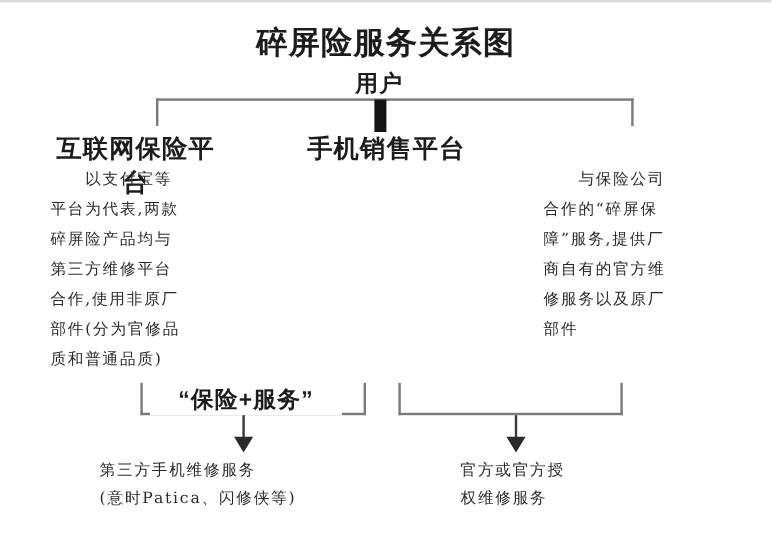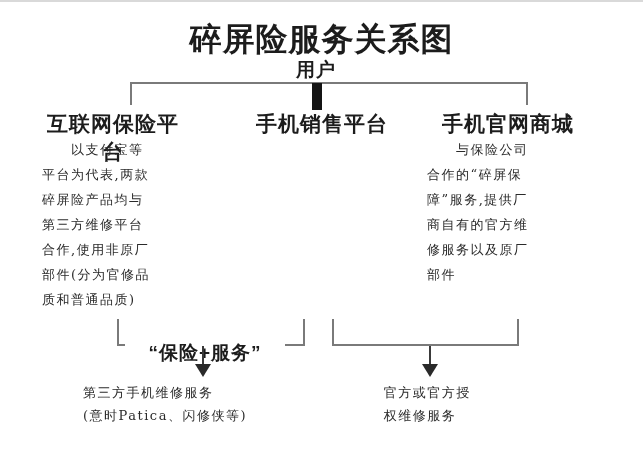--- a/index.html
+++ b/index.html
@@ -4,42 +4,42 @@
 <style>
   html,body{margin:0;padding:0;background:#ffffff;}
   .canvas{
     position:relative;width:643px;height:449px;background:#ffffff;
     overflow:hidden;color:#1a1a1a;
     font-family:"Liberation Sans","DejaVu Sans",sans-serif;
     border-top:2px solid #d9d9d9;
   }
   .title{
     position:absolute;left:0;top:16px;width:643px;text-align:center;
-    font-size:32px;font-weight:bold;letter-spacing:1px;color:#1c1c1c;
+    font-size:26px;font-weight:bold;letter-spacing:1px;color:#1c1c1c;
   }
   .user{
     position:absolute;left:216px;top:55px;width:200px;text-align:center;
     font-size:19px;font-weight:bold;letter-spacing:1px;color:#1c1c1c;
   }
   .hline{position:absolute;height:2px;background:#7a7a7a;}
   .vline{position:absolute;width:2px;background:#7a7a7a;}
   .trunk{position:absolute;left:312px;top:81px;width:10px;height:27px;background:#141414;}
   .col-heading{
     position:absolute;top:108px;width:140px;text-align:center;
     font-size:21px;font-weight:bold;letter-spacing:1px;color:#1c1c1c;
   }
   .col-body,.result{
     font-family:"DejaVu Serif","Liberation Serif",serif;
     font-size:13px;line-height:25px;letter-spacing:1.5px;color:#2a2a2a;
     white-space:pre-line;
   }
   .col-body{position:absolute;top:135px;}
   .bracket-label{
     position:absolute;left:125px;top:318px;width:160px;text-align:center;
-    font-size:19px;font-weight:bold;letter-spacing:1px;color:#1c1c1c;background:#ffffff;margin-top:20px;
+    font-size:19px;font-weight:bold;letter-spacing:1px;color:#1c1c1c;background:#ffffff;
   }
   .arrow-stem{position:absolute;width:2px;height:20px;top:344px;background:#3a3a3a;}
   .arrow-head{
     position:absolute;top:362px;width:0;height:0;
     border-left:8px solid transparent;border-right:8px solid transparent;
     border-top:13px solid #2a2a2a;
   }
   .result{position:absolute;top:379px;line-height:23px;}
   .result-left{left:83px;width:210px;}
   .result-right{left:345px;width:150px;text-align:center;}
@@ -62,22 +62,21 @@
   <div class="col-body" style="left:42px;width:156px;">　　以支付宝等
 平台为代表,两款
 碎屏险产品均与
 第三方维修平台
 合作,使用非原厂
 部件(分为官修品
 质和普通品质)</div>
 
   <div class="col-heading" style="left:248px;text-align:right;">手机销售平台</div>
 
-  <div class="col-heading" style="left:438px;">手机官网商城</div>
-  <div class="col-body" style="left:427px;width:170px;">　　与保险公司
+  <div class="col-body" style="left:453px;width:170px;">　　与保险公司
 合作的“碎屏保
 障”服务,提供厂
 商自有的官方维
 修服务以及原厂
 部件</div>
 
   <div class="hline" style="left:117px;top:342px;width:188px;"></div>
   <div class="vline" style="left:117px;top:317px;height:27px;"></div>
   <div class="vline" style="left:303px;top:317px;height:27px;"></div>
   <div class="bracket-label">“保险+服务”</div>

